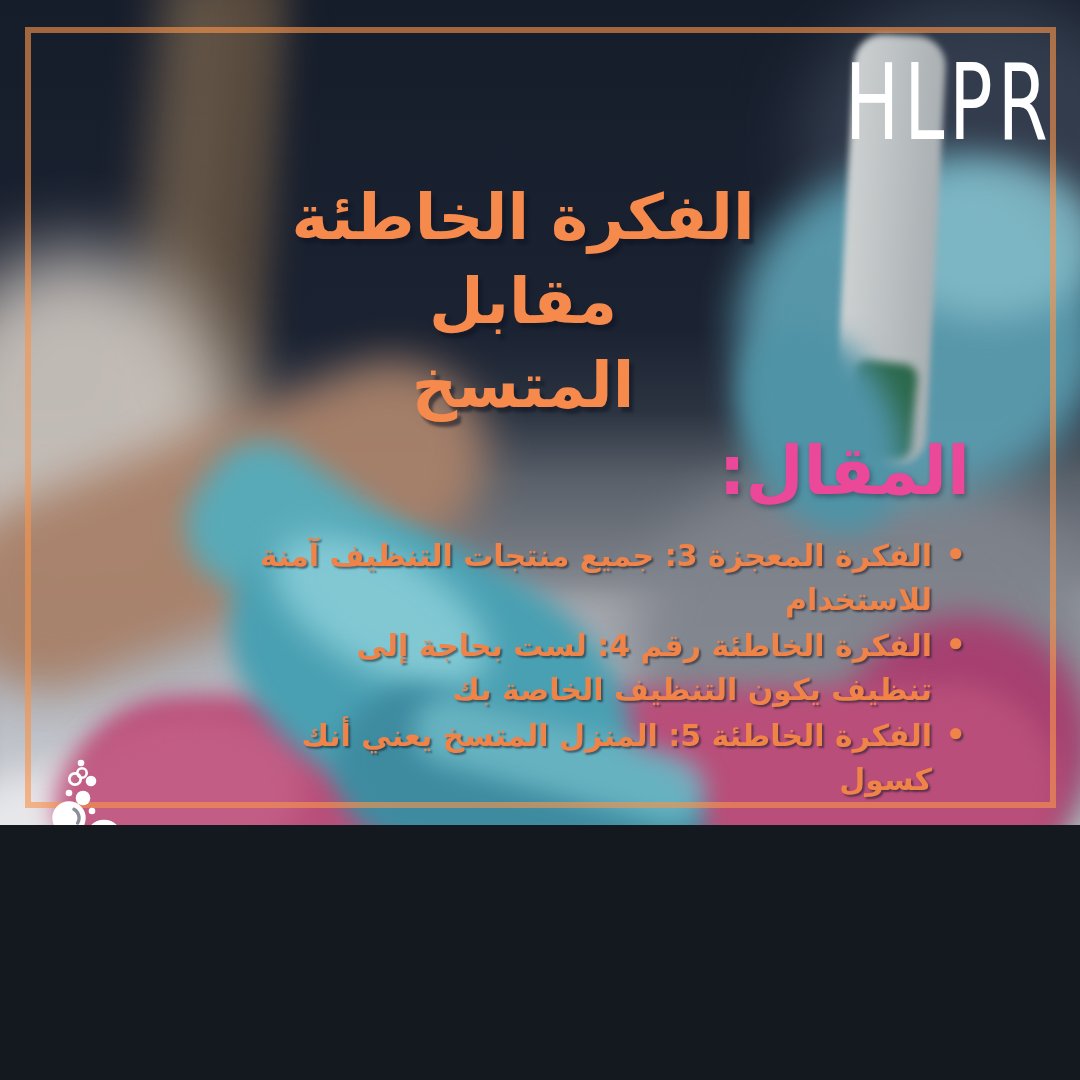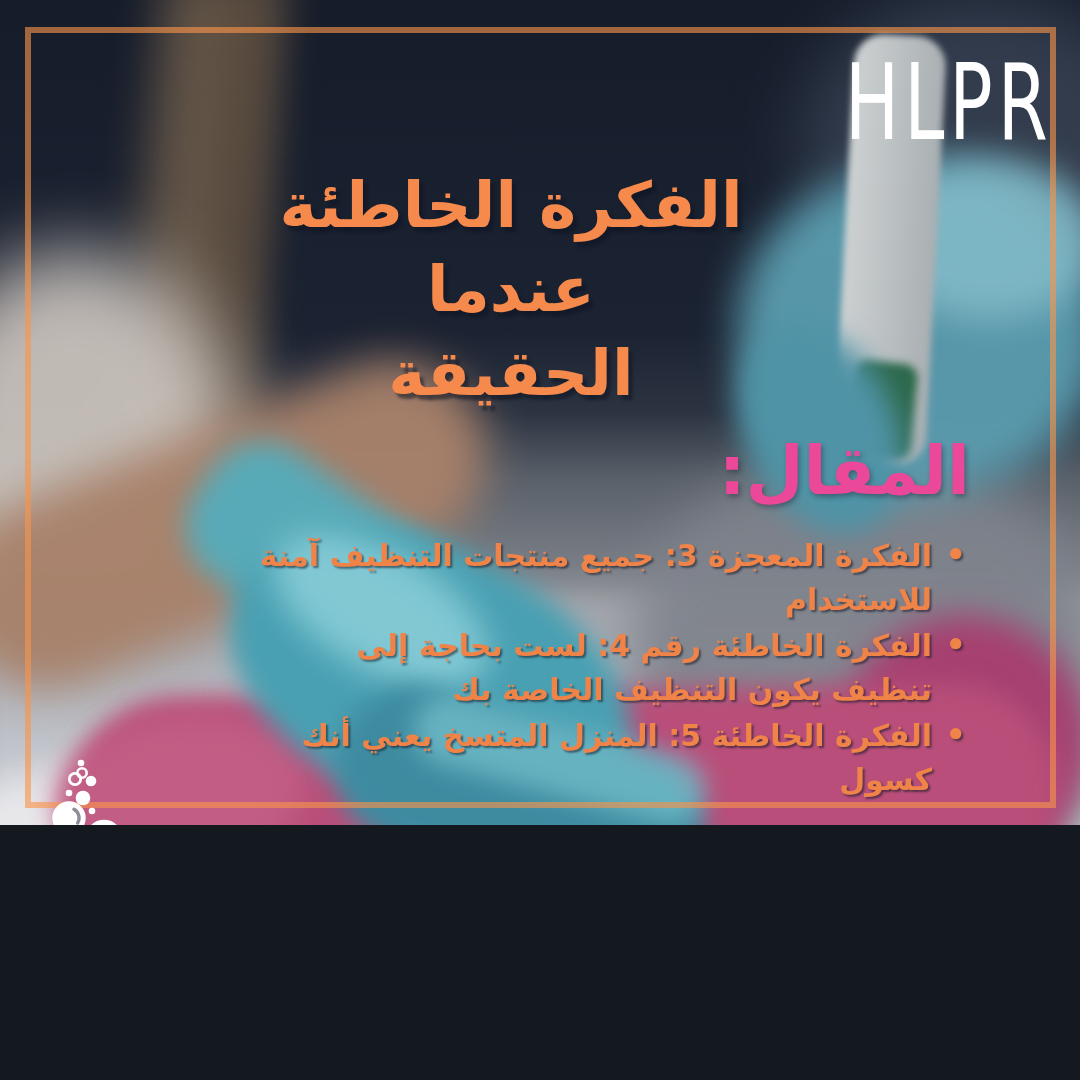--- a/index.html
+++ b/index.html
@@ -111,24 +111,24 @@
     <div class="ph-strip"></div>
     <div class="ph-band"></div>
   </div>
 
   <div class="frame"></div>
 
   <div class="content">
 
     <div class="logo">HLPR</div>
 
-    <h1 class="title" style="margin:6px;">
+    <h1 class="title" style="margin:18px;">
       <span>الفكرة الخاطئة</span>
-      <span>عندما</span>
-      <span>الحقيقة</span>
+      <span>مقابل</span>
+      <span>المتسخ</span>
     </h1>
 
     <div class="article-heading">المقال:</div>
 
     <ul class="myths">
       <li>الفكرة المعجزة 3: جميع منتجات التنظيف آمنة للاستخدام</li>
       <li>الفكرة الخاطئة رقم 4: لست بحاجة إلى تنظيف يكون التنظيف الخاصة بك</li>
       <li>الفكرة الخاطئة 5: المنزل المتسخ يعني أنك كسول</li>
     </ul>
 

